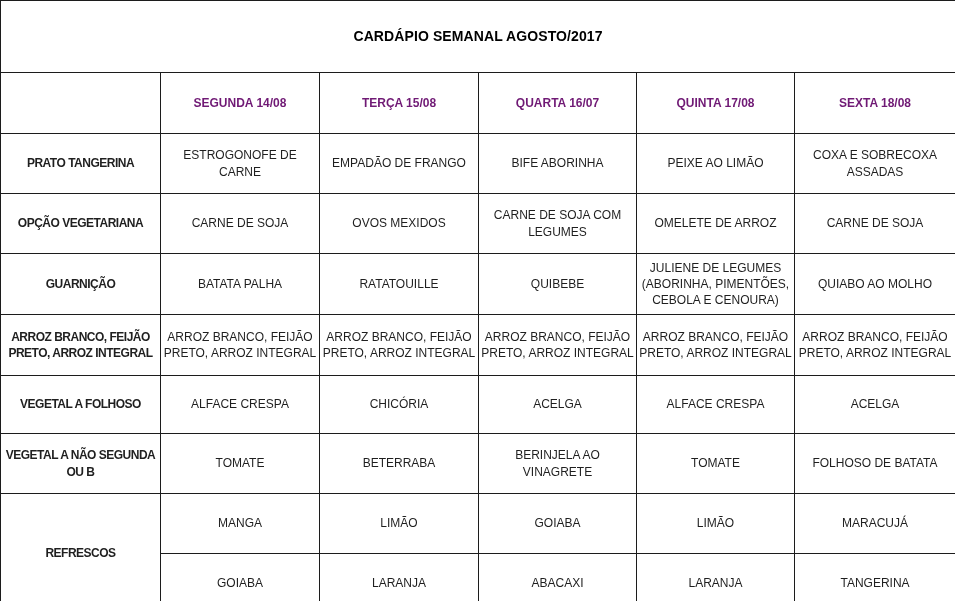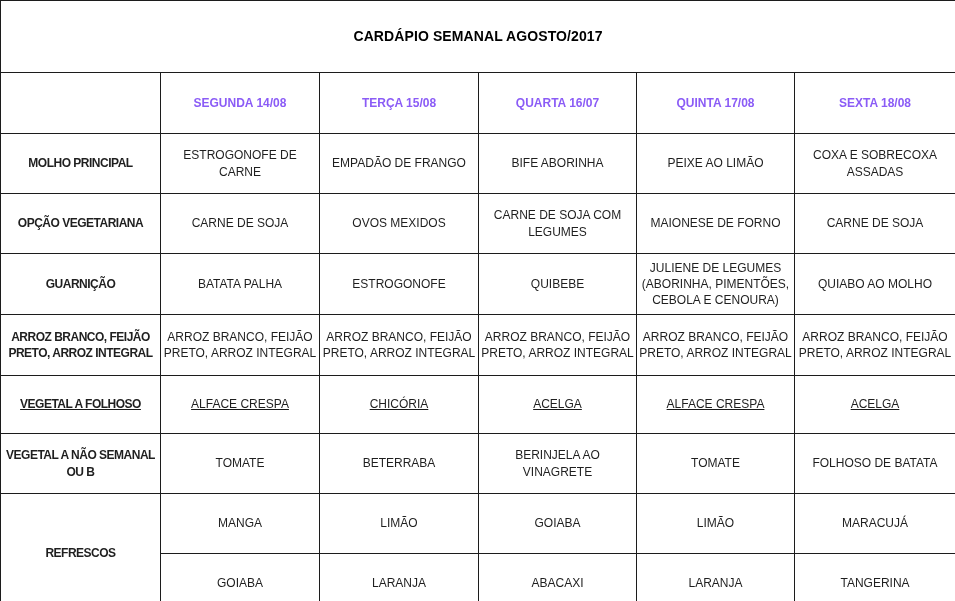--- a/index.html
+++ b/index.html
@@ -36,29 +36,29 @@
     font-weight: bold;
     font-size: 14px;
     color: #000000;
     letter-spacing: 0.1px;
   }
   tr.r-title { height: 72px; }
   
   tr.r-head td {
     font-weight: bold;
     font-size: 12px;
-    color: #8b5cf6;
+    color: #701a75;
   }
   tr.r-head { height: 61px; }
   
   tr.r1 { height: 60px; }
   tr.r2 { height: 60px; }
   tr.r3 { height: 61px; }
   tr.r4 { height: 61px; padding-left: 15px; }
-  tr.r5 { height: 58px; text-decoration: underline; }
+  tr.r5 { height: 58px; }
   tr.r6 { height: 60px; }
   tr.r7 { height: 60px; }
   tr.r8 { height: 60px; }
   td.label {
     text-align: left;
     font-weight: bold;
     color: #000000;
     padding-left: 5px;
     padding-right: 1px;
     letter-spacing: -0.5px;
@@ -96,41 +96,41 @@
     <tr class="r-head">
       <td></td>
       <td>SEGUNDA  14/08</td>
       <td>TERÇA 15/08</td>
       <td>QUARTA 16/07</td>
       <td>QUINTA 17/08</td>
       <td>SEXTA 18/08</td>
     </tr>
 
     <tr class="r1">
-      <td class="label">MOLHO PRINCIPAL</td>
+      <td class="label">PRATO TANGERINA</td>
       <td>ESTROGONOFE DE CARNE</td>
       <td>EMPADÃO DE FRANGO</td>
       <td>BIFE ABORINHA</td>
       <td>PEIXE AO LIMÃO</td>
       <td>COXA E SOBRECOXA ASSADAS</td>
     </tr>
 
     <tr class="r2">
       <td class="label">OPÇÃO VEGETARIANA</td>
       <td>CARNE DE SOJA</td>
       <td>OVOS MEXIDOS</td>
       <td>CARNE DE SOJA COM LEGUMES</td>
-      <td>MAIONESE DE FORNO</td>
+      <td>OMELETE DE ARROZ</td>
       <td>CARNE DE SOJA</td>
     </tr>
 
     <tr class="r3">
       <td class="label">GUARNIÇÃO</td>
       <td>BATATA PALHA</td>
-      <td>ESTROGONOFE</td>
+      <td>RATATOUILLE</td>
       <td>QUIBEBE</td>
       <td class="small">JULIENE DE LEGUMES (ABORINHA, PIMENTÕES, CEBOLA E CENOURA)</td>
       <td>QUIABO AO MOLHO</td>
     </tr>
 
     <tr class="r4">
       <td class="label">ARROZ BRANCO, FEIJÃO PRETO, ARROZ INTEGRAL</td>
       <td>ARROZ BRANCO, FEIJÃO PRETO, ARROZ INTEGRAL</td>
       <td>ARROZ BRANCO, FEIJÃO PRETO, ARROZ INTEGRAL</td>
       <td>ARROZ BRANCO, FEIJÃO PRETO, ARROZ INTEGRAL</td>
@@ -141,21 +141,21 @@
     <tr class="r5">
       <td class="label">VEGETAL A FOLHOSO</td>
       <td>ALFACE CRESPA</td>
       <td>CHICÓRIA</td>
       <td>ACELGA</td>
       <td>ALFACE CRESPA</td>
       <td>ACELGA</td>
     </tr>
 
     <tr class="r6">
-      <td class="label">VEGETAL A NÃO SEMANAL OU B</td>
+      <td class="label">VEGETAL A NÃO SEGUNDA OU B</td>
       <td>TOMATE</td>
       <td>BETERRABA</td>
       <td>BERINJELA AO VINAGRETE</td>
       <td>TOMATE</td>
       <td>FOLHOSO DE BATATA</td>
     </tr>
 
     <tr class="r7">
       <td class="label label-span" rowspan="2">REFRESCOS</td>
       <td>MANGA</td>

